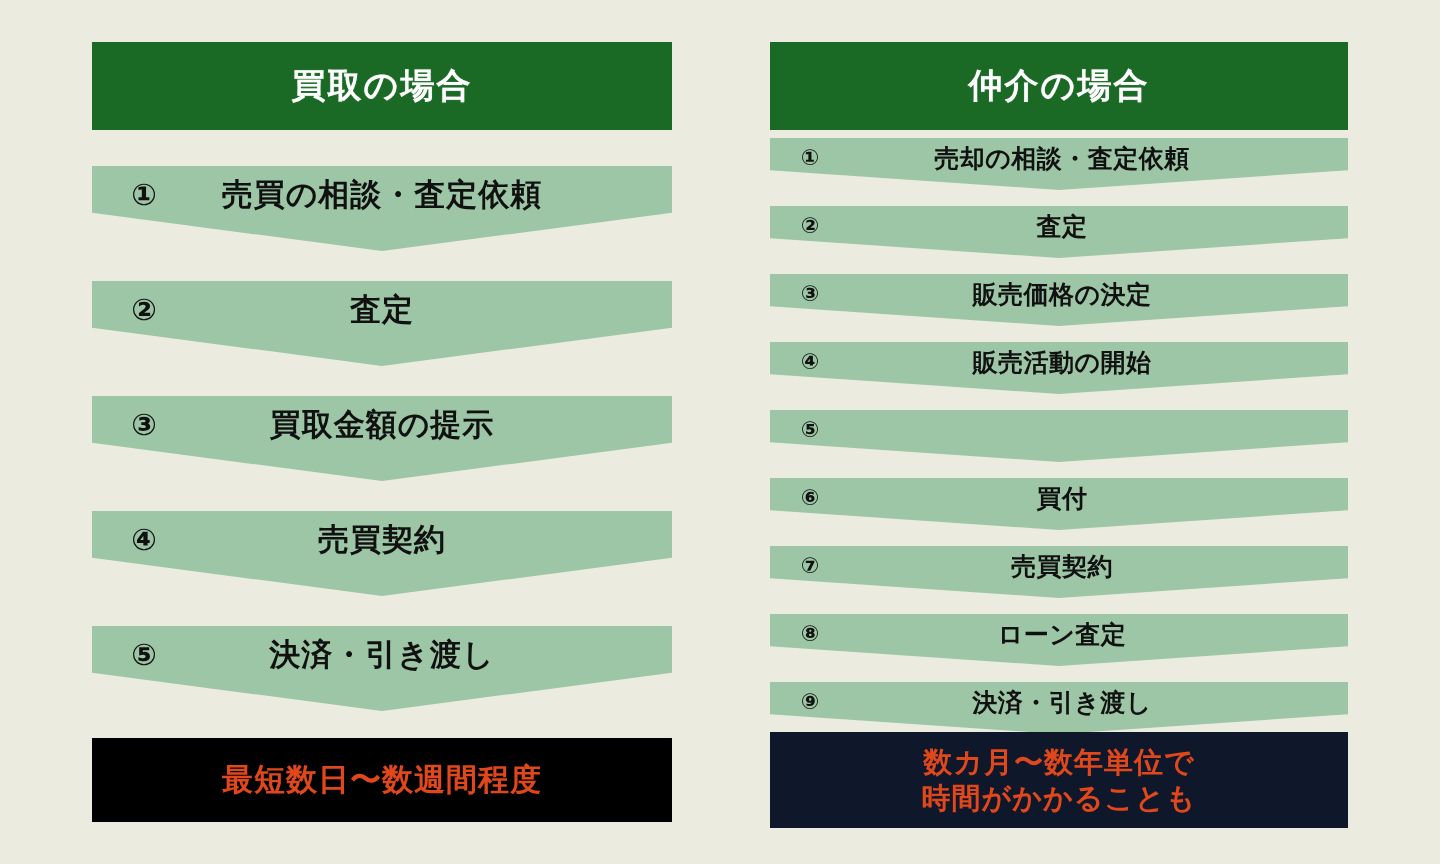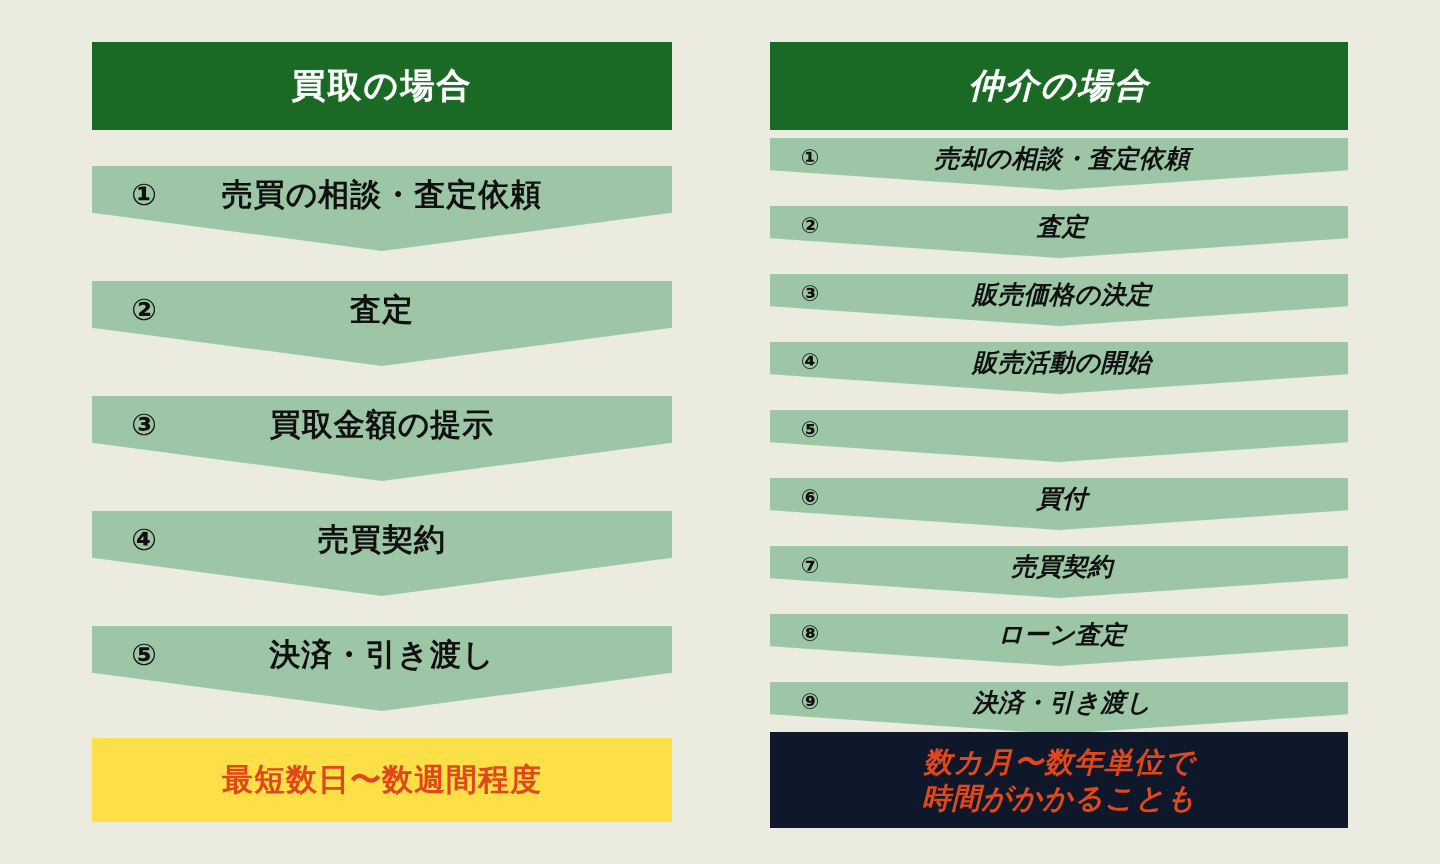--- a/index.html
+++ b/index.html
@@ -23,21 +23,21 @@
     height:864px;
   }
 
   
   .column {
     position:absolute;
     top:0;
     height:864px;
   }
   .column.left  { left:92px;  width:580px; }
-  .column.right { left:770px; width:578px;font-style:italic; }
+  .column.right { left:770px; width:578px; }
 
   
   .col-header {
     position:absolute;
     left:0;
     top:42px;
     width:100%;
     height:88px;
     background:#1A6A25;
     color:#FFFFFF;
@@ -180,21 +180,21 @@
       <div class="step" style="color: rgb(17, 17, 17);">
         <div class="chev" style="background: rgb(156, 198, 166);"></div>
         <div class="step-inner">
           <span class="step-num">⑤</span>
           <span class="step-label">決済・引き渡し</span>
         </div>
       </div>
 
     </div>
 
-    <div class="note" style="background: #fde047; color: rgb(224, 72, 28);">
+    <div class="note" style="background: #000000; color: rgb(224, 72, 28);">
       <div>
         <span class="note-line">最短数日〜数週間程度</span>
       </div>
     </div>
   </div>
 
   <div class="column right">
     <div class="col-header" style="background: rgb(26, 106, 37); color: rgb(255, 255, 255);">仲介の場合</div>
 
     <div class="steps right-steps">

